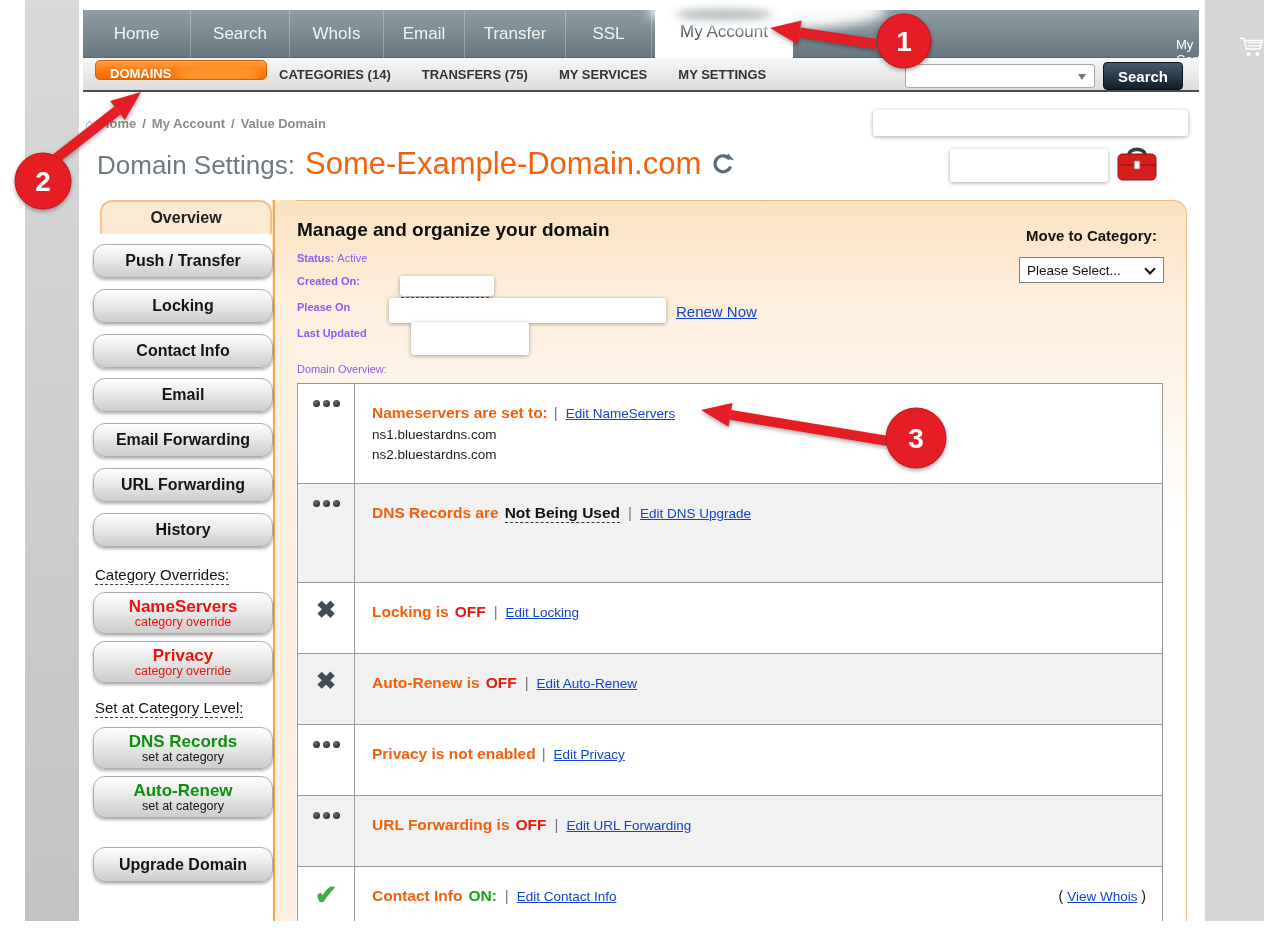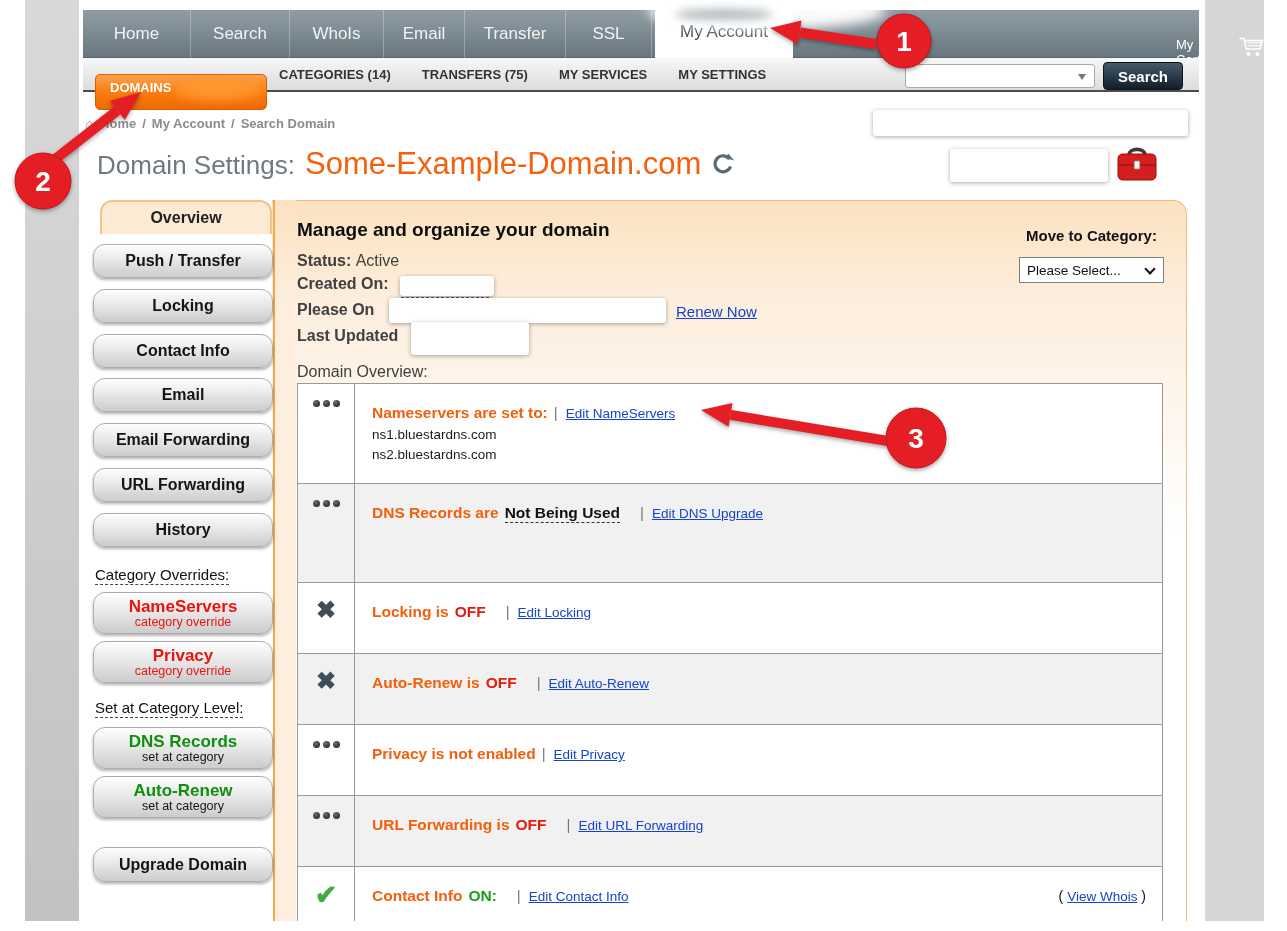--- a/index.html
+++ b/index.html
@@ -32,21 +32,21 @@
   .smudge-white { position:absolute; left:648px; top:-8px; width:238px; height:38px;
         background:rgba(255,255,255,.96); border-radius:50%; filter:blur(6px); z-index:5; }
   .smudge-gray { position:absolute; left:675px; top:9px; width:98px; height:11px;
         background:rgba(115,127,134,.55); border-radius:50%; filter:blur(4px); z-index:6; }
   .smudge-orange { position:absolute; left:78px; top:3px; width:88px; height:22px;
         background:#ff9830; border-radius:50%; filter:blur(5px); opacity:.9; z-index:2; }
 
   
   .subnav { position:absolute; left:83px; top:58px; width:1116px; height:34px;
             background:linear-gradient(180deg,#f7f7f7,#dcdcdc); border-bottom:2px solid #4c4c4c; z-index:3; }
-  .domains-tab { position:absolute; left:12px; top:16px; width:172px; height:36px; border-radius:5px;
+  .domains-tab { position:absolute; left:12px; top:2px; width:172px; height:20px; border-radius:5px;
             background:linear-gradient(180deg,#ffa24d 0%,#fb7e14 45%,#ef6a00 100%);
             border:1px solid #d95f00; color:#fff; font-weight:bold; font-size:13px;
             line-height:26px; padding-left:14px; cursor:pointer; overflow:hidden; }
   .subnav-items { position:absolute; left:196px; top:0; height:32px; display:flex; align-items:center; gap:31px; }
   .snav-item { font-size:13px; font-weight:bold; color:#333; cursor:pointer; white-space:nowrap; }
   .searchbox { position:absolute; left:822px; top:6px; width:190px; height:24px; background:#fff;
             border:1px solid #a9a9a9; border-radius:3px; cursor:text; }
   .searchbox .tri { position:absolute; right:8px; top:9px; width:0; height:0;
             border-left:4.5px solid transparent; border-right:4.5px solid transparent; border-top:6px solid #777; }
   .search-btn { position:absolute; left:1020px; top:4px; width:80px; height:28px; border-radius:4px;
@@ -98,38 +98,38 @@
   .sbtn .lab2 { font-size:12.5px; font-weight:normal; line-height:13px; }
   .sbtn .lab1 { line-height:18px; font-size:17px; }
   .c-red { color:#e8140f; }
   .c-green { color:#0f8f0f; }
   .side-heading { position:absolute; left:95px; font-size:15px; color:#111; z-index:3; }
   .side-heading span { border-bottom:1px dashed #444; padding-bottom:1px; }
 
   
   .abs { position:absolute; z-index:3; }
   .main-heading { left:297px; top:219px; font-size:19px; font-weight:bold; color:#0d0d0d; }
-  .line { font-size:16px; color:#404040; }
+  .line { font-size:11px; color:#8b5cf6; }
   .b { font-weight:bold; }
   .renew { left:676px; top:303px; font-size:15px; }
   .link { color:#1544cc; text-decoration:underline; cursor:pointer; }
 
   
   .dtable { position:absolute; left:297px; top:383px; width:866px; border:1px solid #999;
             background:#fff; z-index:3; }
   .drow { display:flex; border-top:1px solid #999; }
   .drow:first-child { border-top:none; }
   .drow.alt { background:#f1f1f1; }
   .drow .icell { width:57px; border-right:1px solid #999; display:flex; justify-content:center;
             align-items:flex-start; padding-top:16px; flex-shrink:0; }
   .drow .bcell { flex:1; padding:20px 16px 0 17px; }
   .h100 { height:99px; } .h72 { height:71px; }
   .rtitle { display:flex; align-items:baseline; }
   .rt-main { font-size:15.5px; font-weight:bold; color:#f2600d; margin-right:6px; white-space:nowrap; }
-  .rt-status { font-size:15.5px; font-weight:bold; margin-right:20px; white-space:nowrap;text-align:right; }
+  .rt-status { font-size:15.5px; font-weight:bold; margin-right:8px; white-space:nowrap;text-align:right; }
   .st-off { color:#e31b0c; } .st-on { color:#18a018; }
   .st-dash { color:#111; border-bottom:1px dashed #333; }
   .rt-sep { color:#777; font-size:15px; margin-right:8px; }
   .rt-link { font-size:13.5px; }
   .rt-right { margin-left:auto; font-size:14px; color:#111; white-space:nowrap; }
   .rlines { font-size:13.5px; color:#1c1c1c; line-height:20px; margin-top:3px; }
   .rsub { font-size:13.5px; font-weight:bold; color:#111; margin-top:8px; white-space:pre; }
   .dots i { width:7px; height:7px; border-radius:50%; display:inline-block; margin:0 1.5px;
             background:radial-gradient(circle at 35% 30%, #6f6f6f, #161616); }
   .xmark { font-size:24px; font-weight:bold; color:#3e4d57; line-height:22px; }
@@ -197,21 +197,21 @@
     </div>
     <div class="search-btn">Search</div>
   </div>
 
   <div class="breadcrumb">
     <span class="home-icon">⌂</span>
     <span class="bc-link">Home</span>
     <span>/</span>
     <span class="bc-link">My Account</span>
     <span>/</span>
-    <span>Search Domain</span>
+    <span>Value Domain</span>
   </div>
 
   <div class="title-row">
     <span class="title-prefix">Domain Settings:</span>
     <span class="title-domain">Some-Example-Domain.com</span>
     <svg class="refresh-svg" width="24" height="24" viewBox="0 0 24 24">
       <path d="M18.5 7 A8 8 0 1 0 19.6 14.5" fill="none" stroke="#5c6c75" stroke-width="3.2"></path>
       <polygon points="14.5,6.2 23.2,8.6 17.2,1.6" fill="#5c6c75"></polygon>
     </svg>
   </div>

